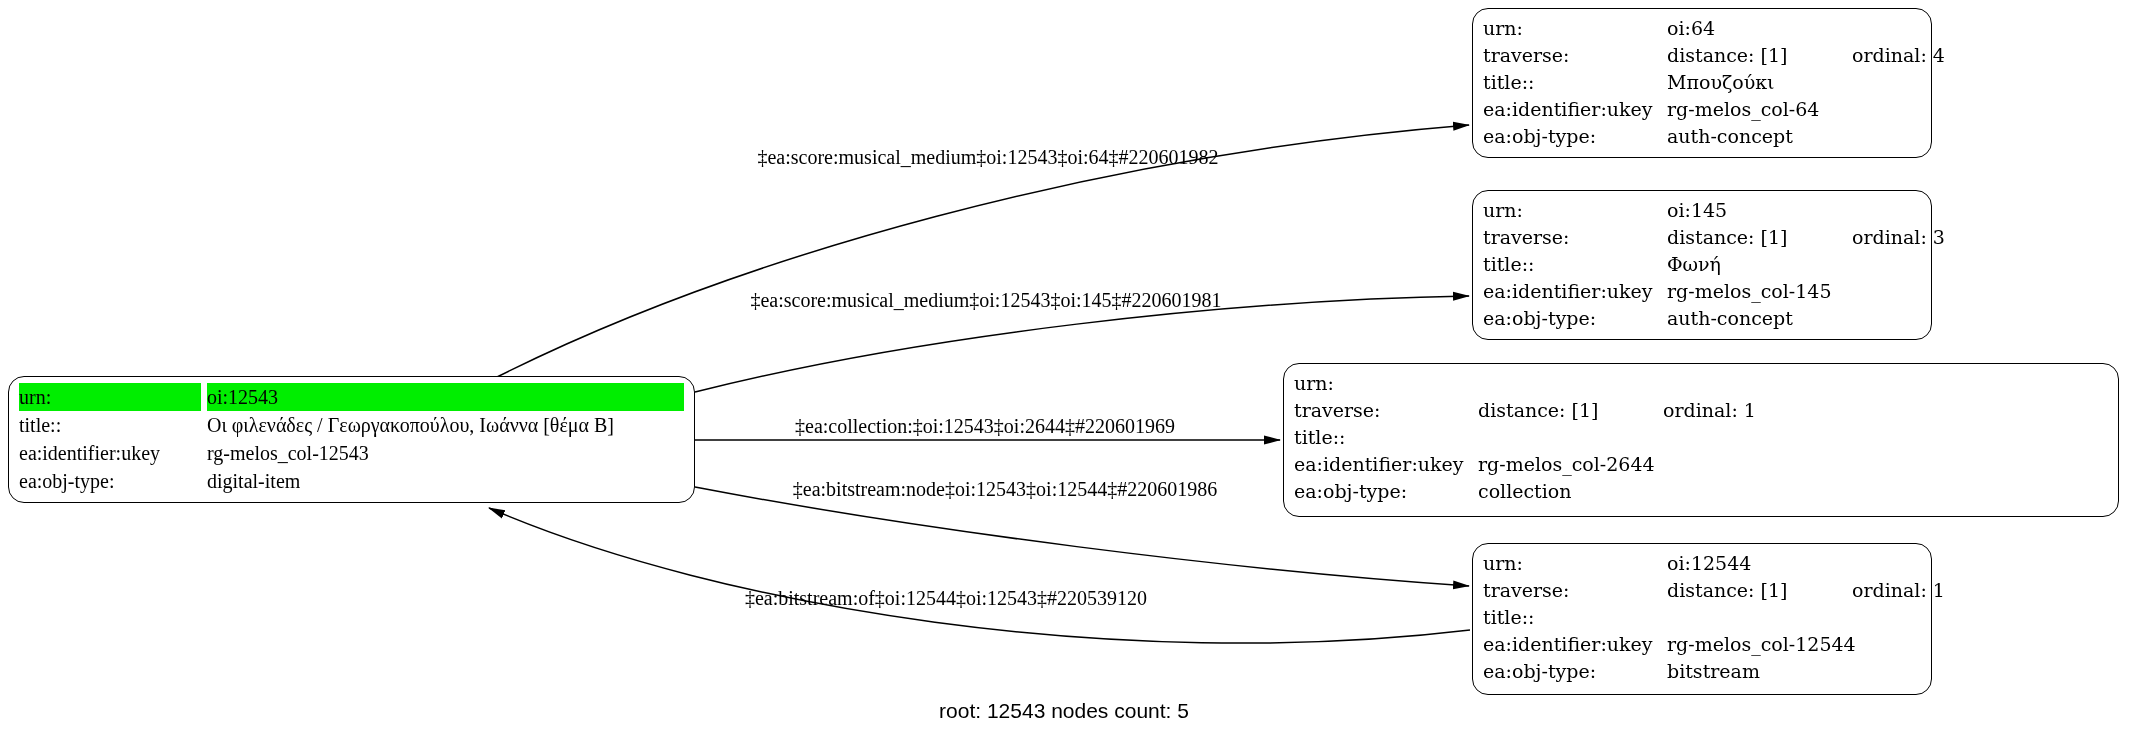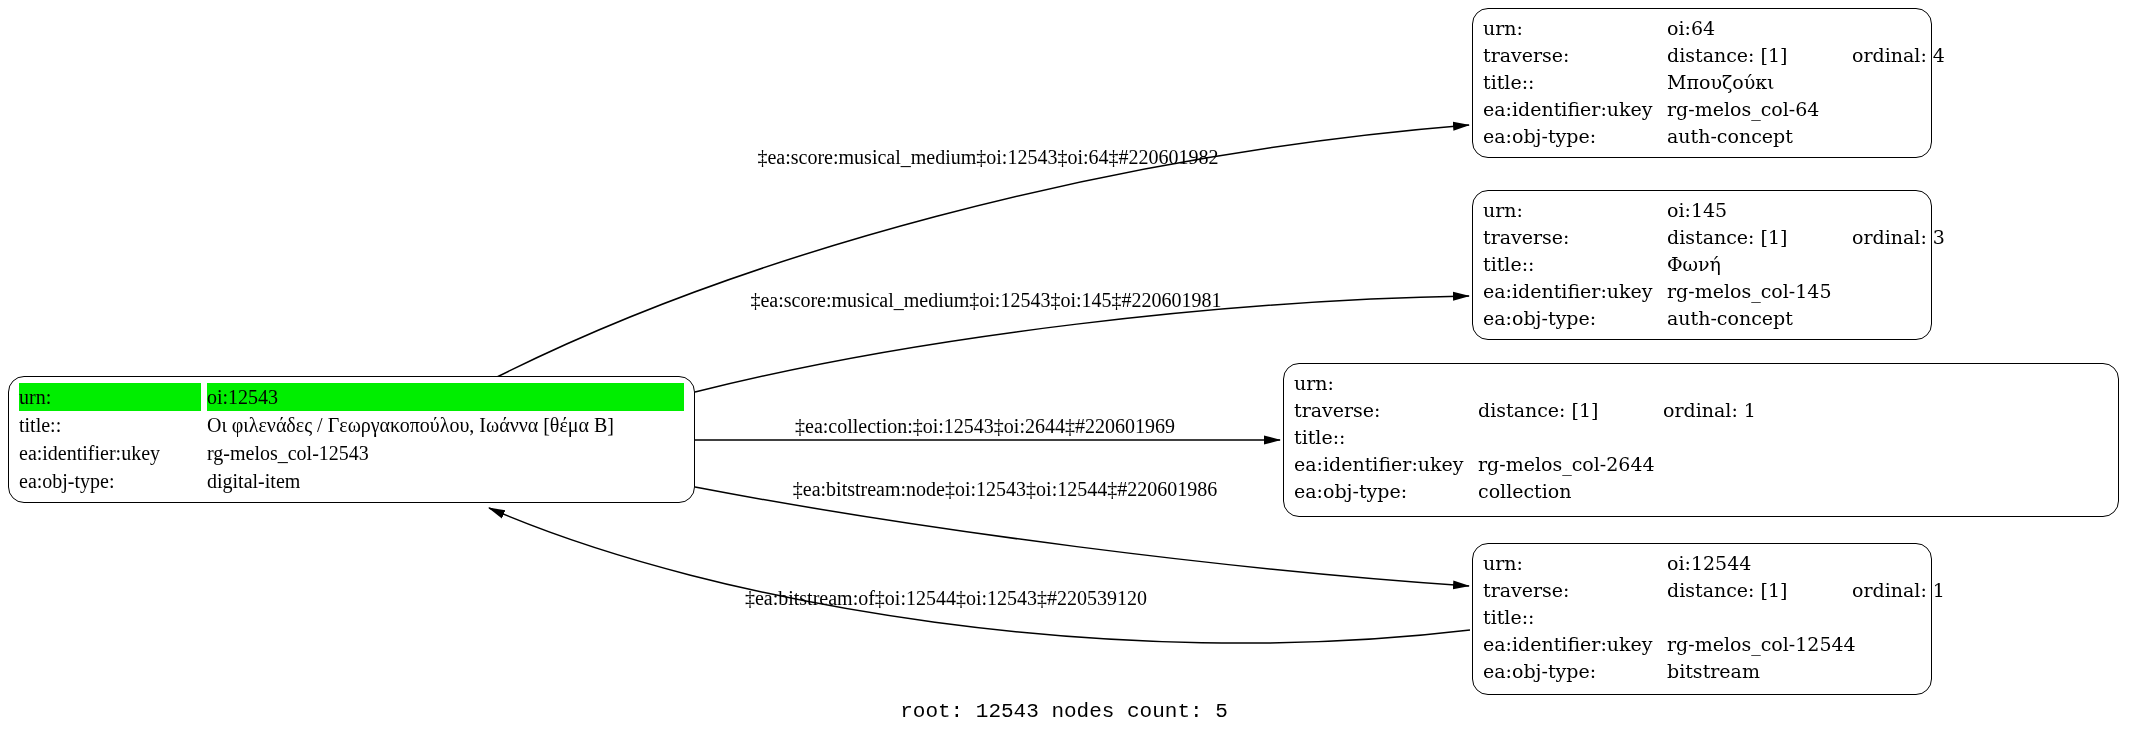--- a/index.html
+++ b/index.html
@@ -16,21 +16,21 @@
   .root .row .lbl{width:182px;}
   .row .val{flex:1;display:flex;}
   .row .val .v1{width:185px;flex:none;}
   .hl .lbl,.hl .val{background:var(--hl,#00ee00);}
   .edge-label{
     position:absolute;transform:translate(-50%,-50%);white-space:nowrap;
     font-family:"Liberation Serif",serif;font-size:20px;
   }
   .caption{
     position:absolute;transform:translate(-50%,-50%);white-space:nowrap;
-    font-family:Liberation Mono, monospace;font-size:21px;
+    font-family:Liberation Sans, sans-serif;font-size:21px;
   }
 </style>
 </head>
 <body>
 
 <div class="canvas">
 
   <svg class="edges" viewBox="0 0 2129 732">
     <defs>
       <marker id="arrow" viewBox="0 0 17 12" refX="16" refY="6" markerWidth="17" markerHeight="12" orient="auto" markerUnits="userSpaceOnUse">

